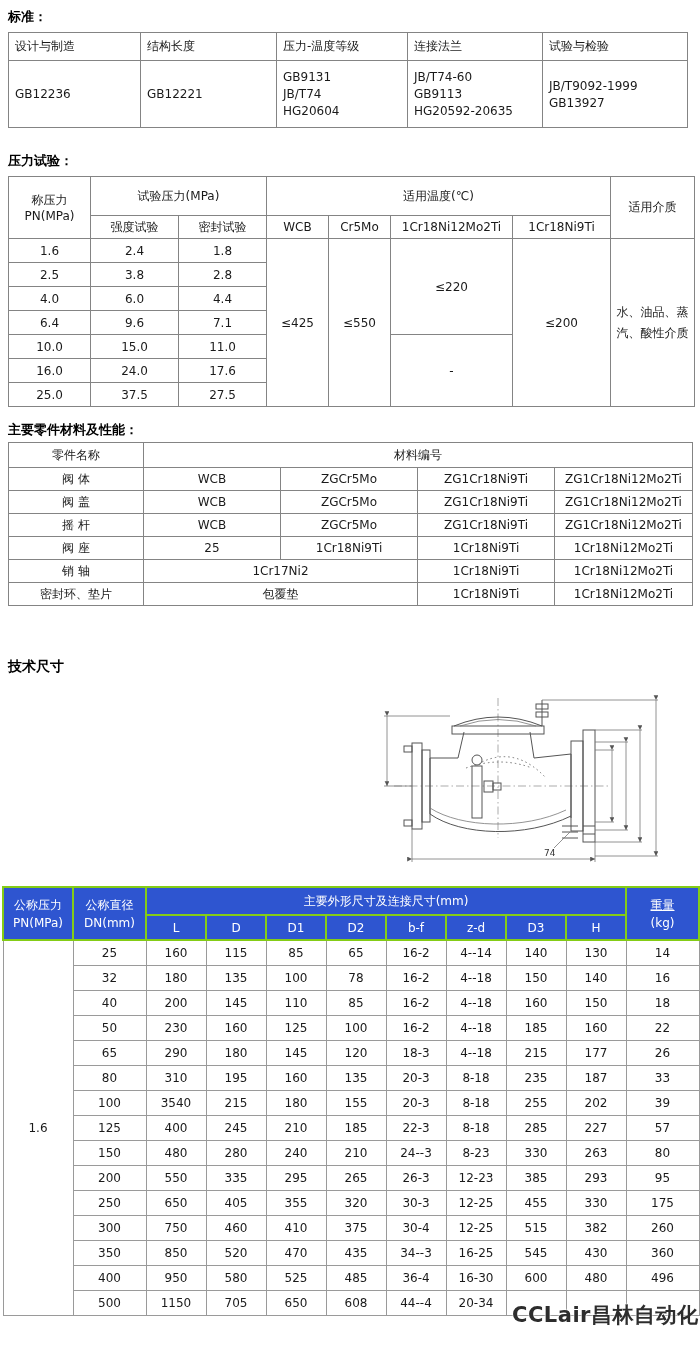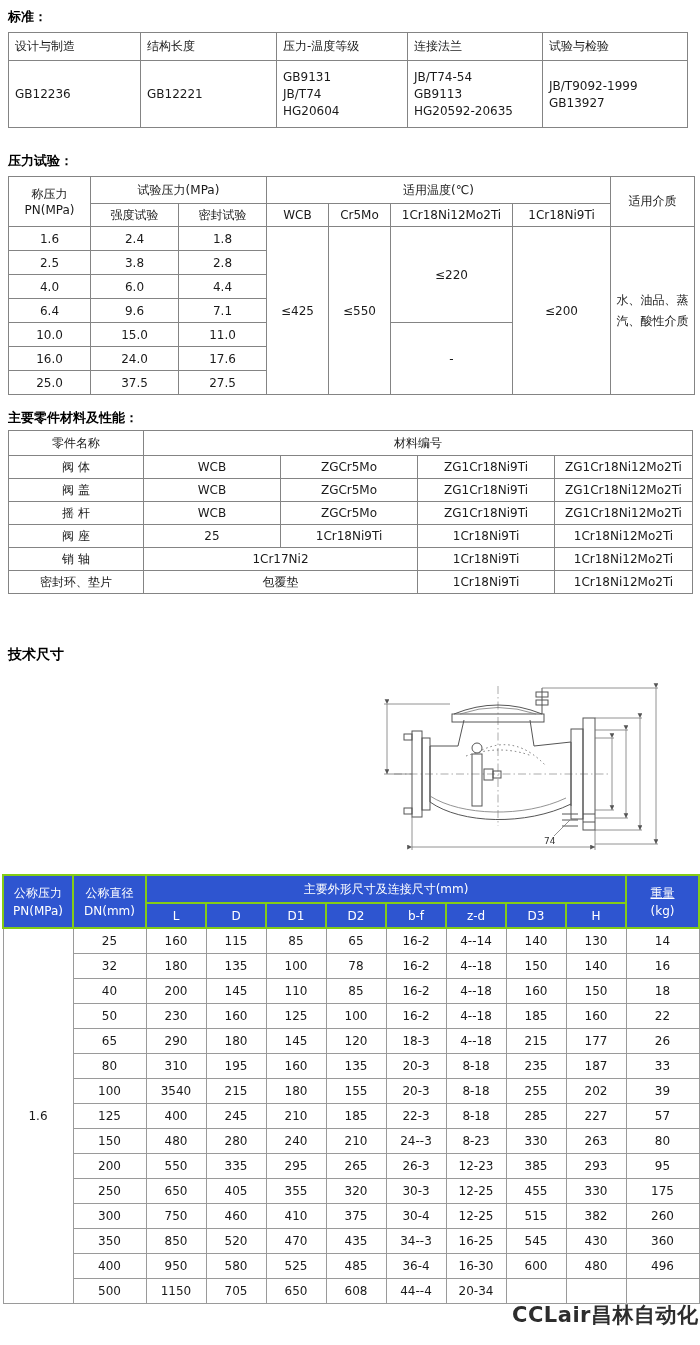--- a/index.html
+++ b/index.html
@@ -12,21 +12,21 @@
   .gt th,.gt td{border:1px solid #848484;padding:0 4px;}
   .gt th{font-weight:normal;}
   
   .t1{width:679px;margin-top:6px;}
   .t1 th{height:27px;text-align:left;padding-left:6px;}
   .t1 td{height:66px;text-align:left;vertical-align:middle;padding-left:6px;}
   .t1 td div{margin:3px 0;}
   
   .t2{width:684px;margin-top:6px;text-align:center;}
   .t2 th{font-weight:normal;}
-  .t2 .h1{height:27px;}
+  .t2 .h1{height:39px;}
   .t2 .h2{height:23px;}
   .t2 td{height:23px;}
   .t2 .media{line-height:1.7;}
   
   .t3{width:684px;margin-top:3px;text-align:center;}
   .t3 th{height:24px;font-weight:normal;}
   .t3 td{height:22px;}
   
   .diagram{position:relative;height:210px;}
   .diagram svg{position:absolute;left:358px;top:10px;}
@@ -76,21 +76,21 @@
           </td>
       <td>
             <div>GB12221</div>
           </td>
       <td>
         <div>GB9131</div>
         <div>JB/T74</div>
         <div>HG20604</div>
       </td>
       <td>
-        <div>JB/T74-54</div>
+        <div>JB/T74-60</div>
         <div>GB9113</div>
         <div>HG20592-20635</div>
       </td>
       <td>
         <div>JB/T9092-1999</div>
         <div>GB13927</div>
       </td>
     </tr>
   </tbody>
     </table>

